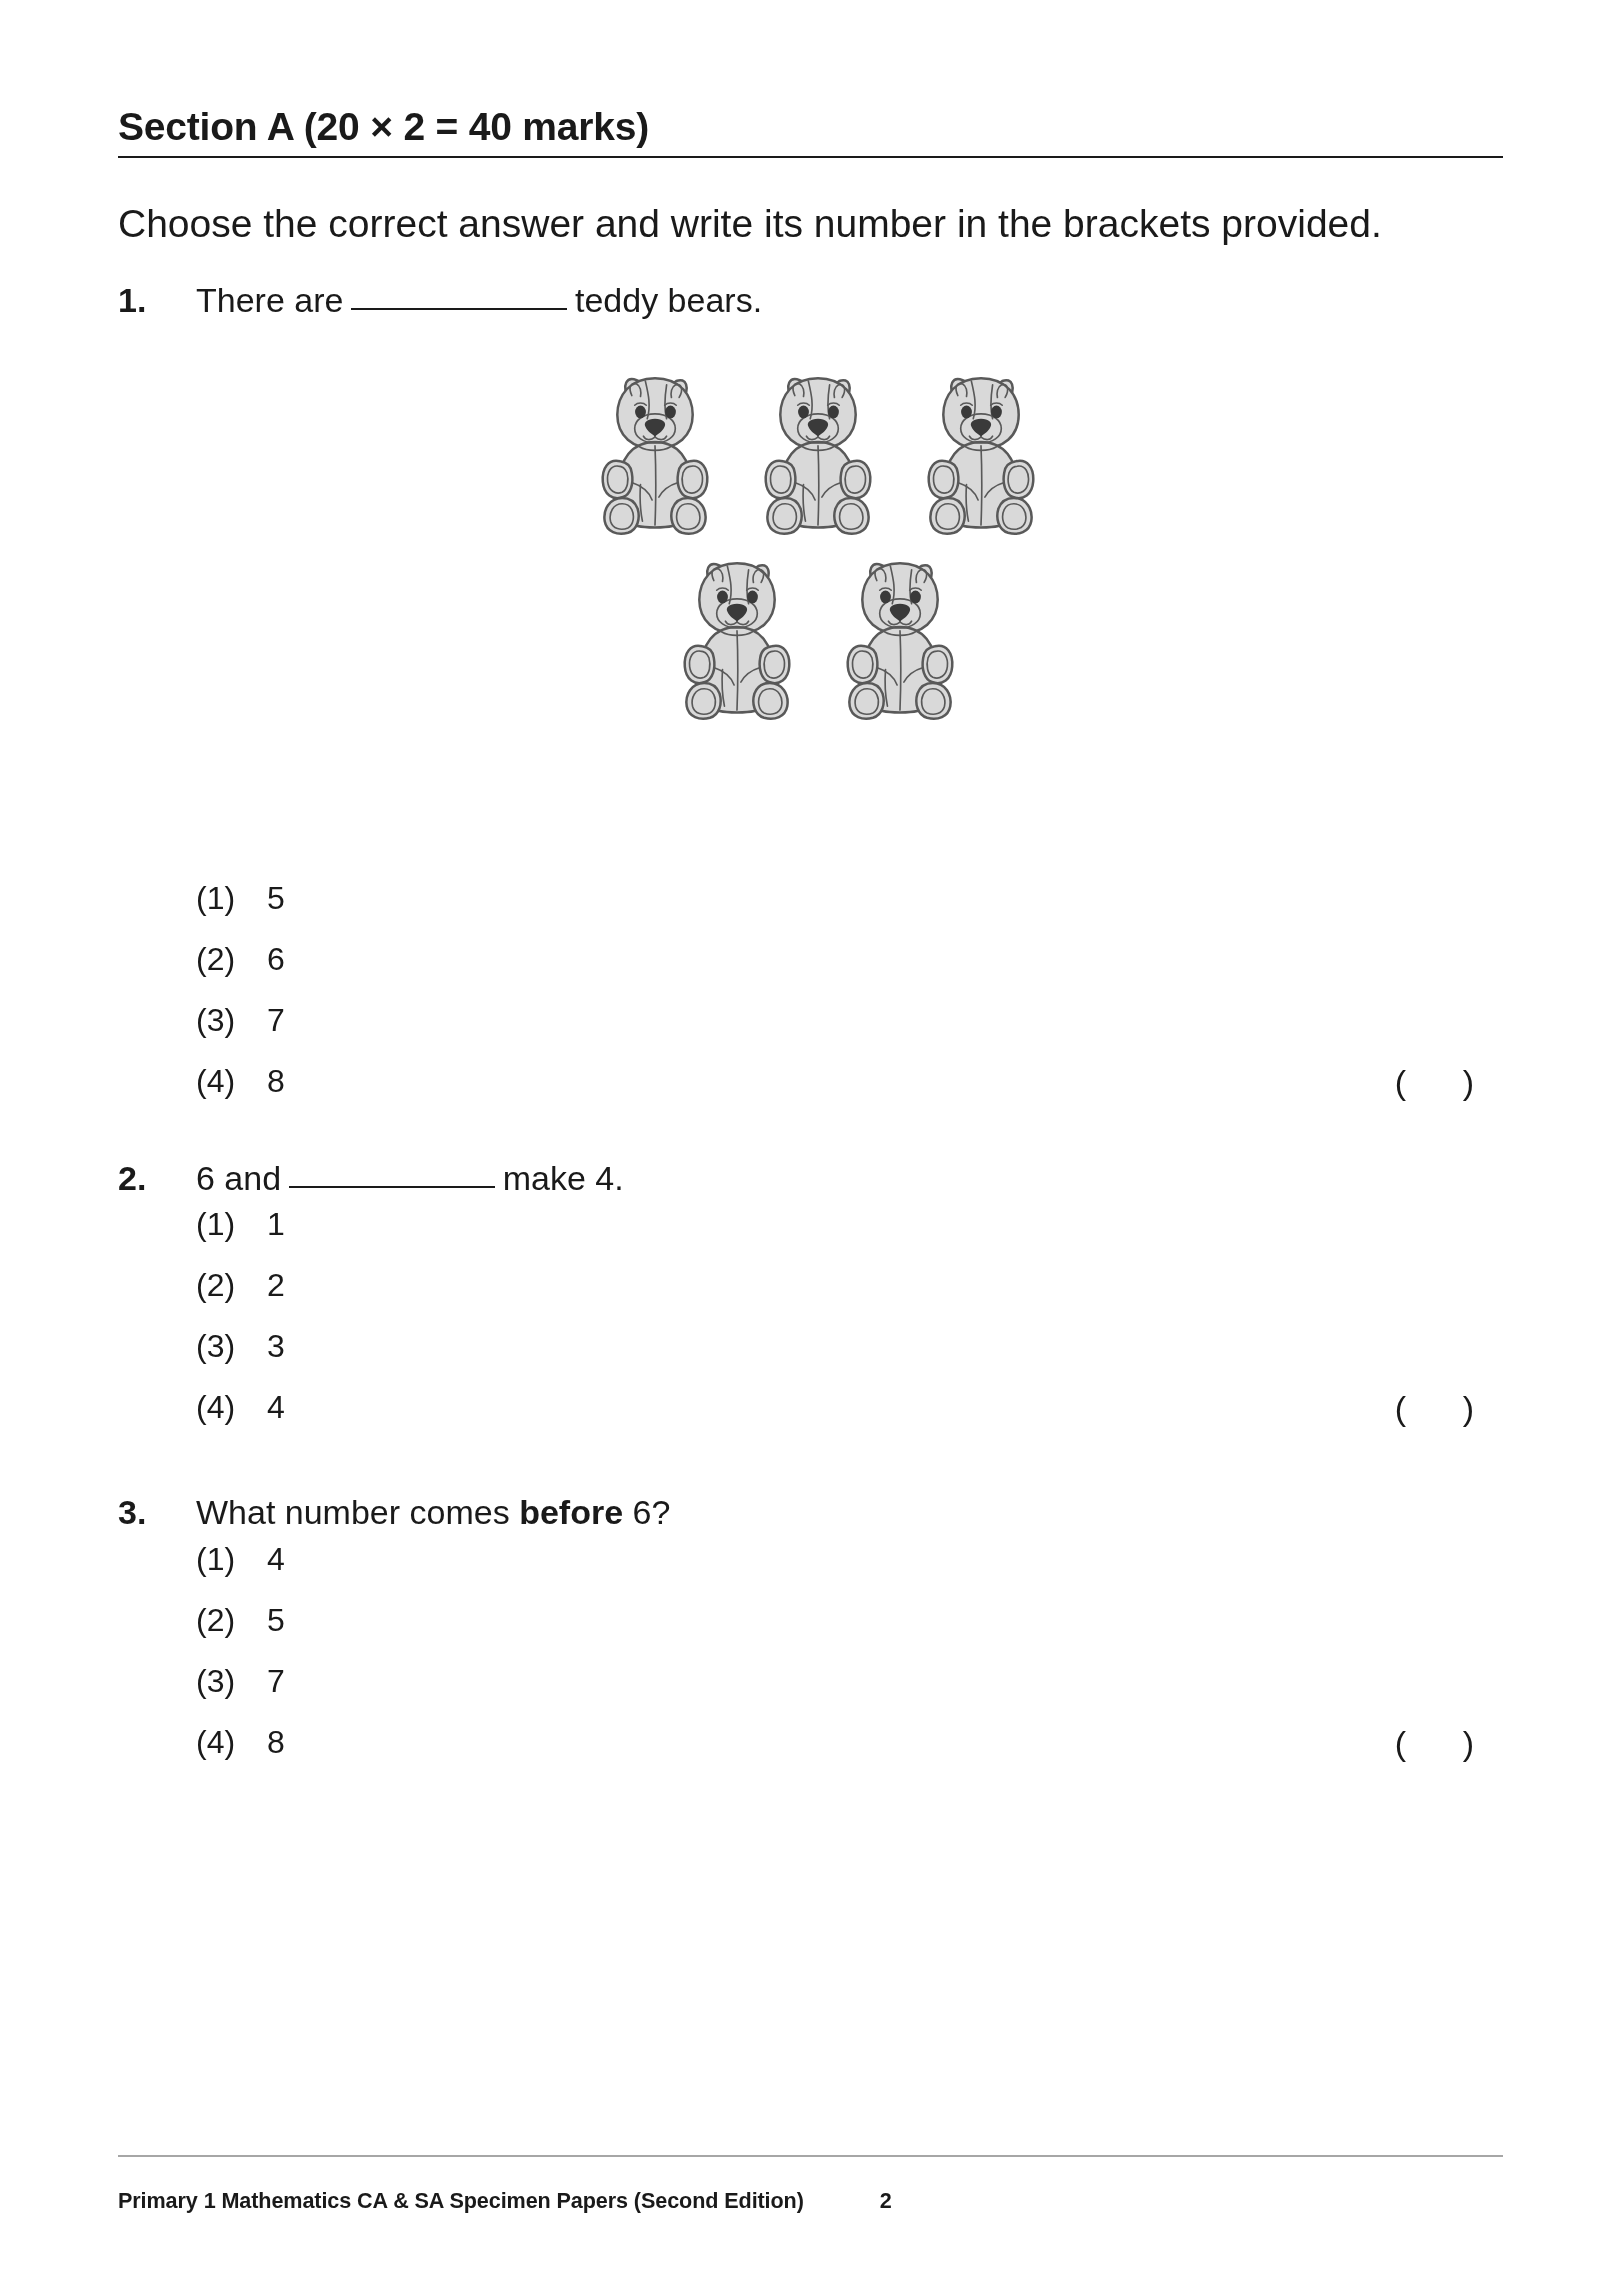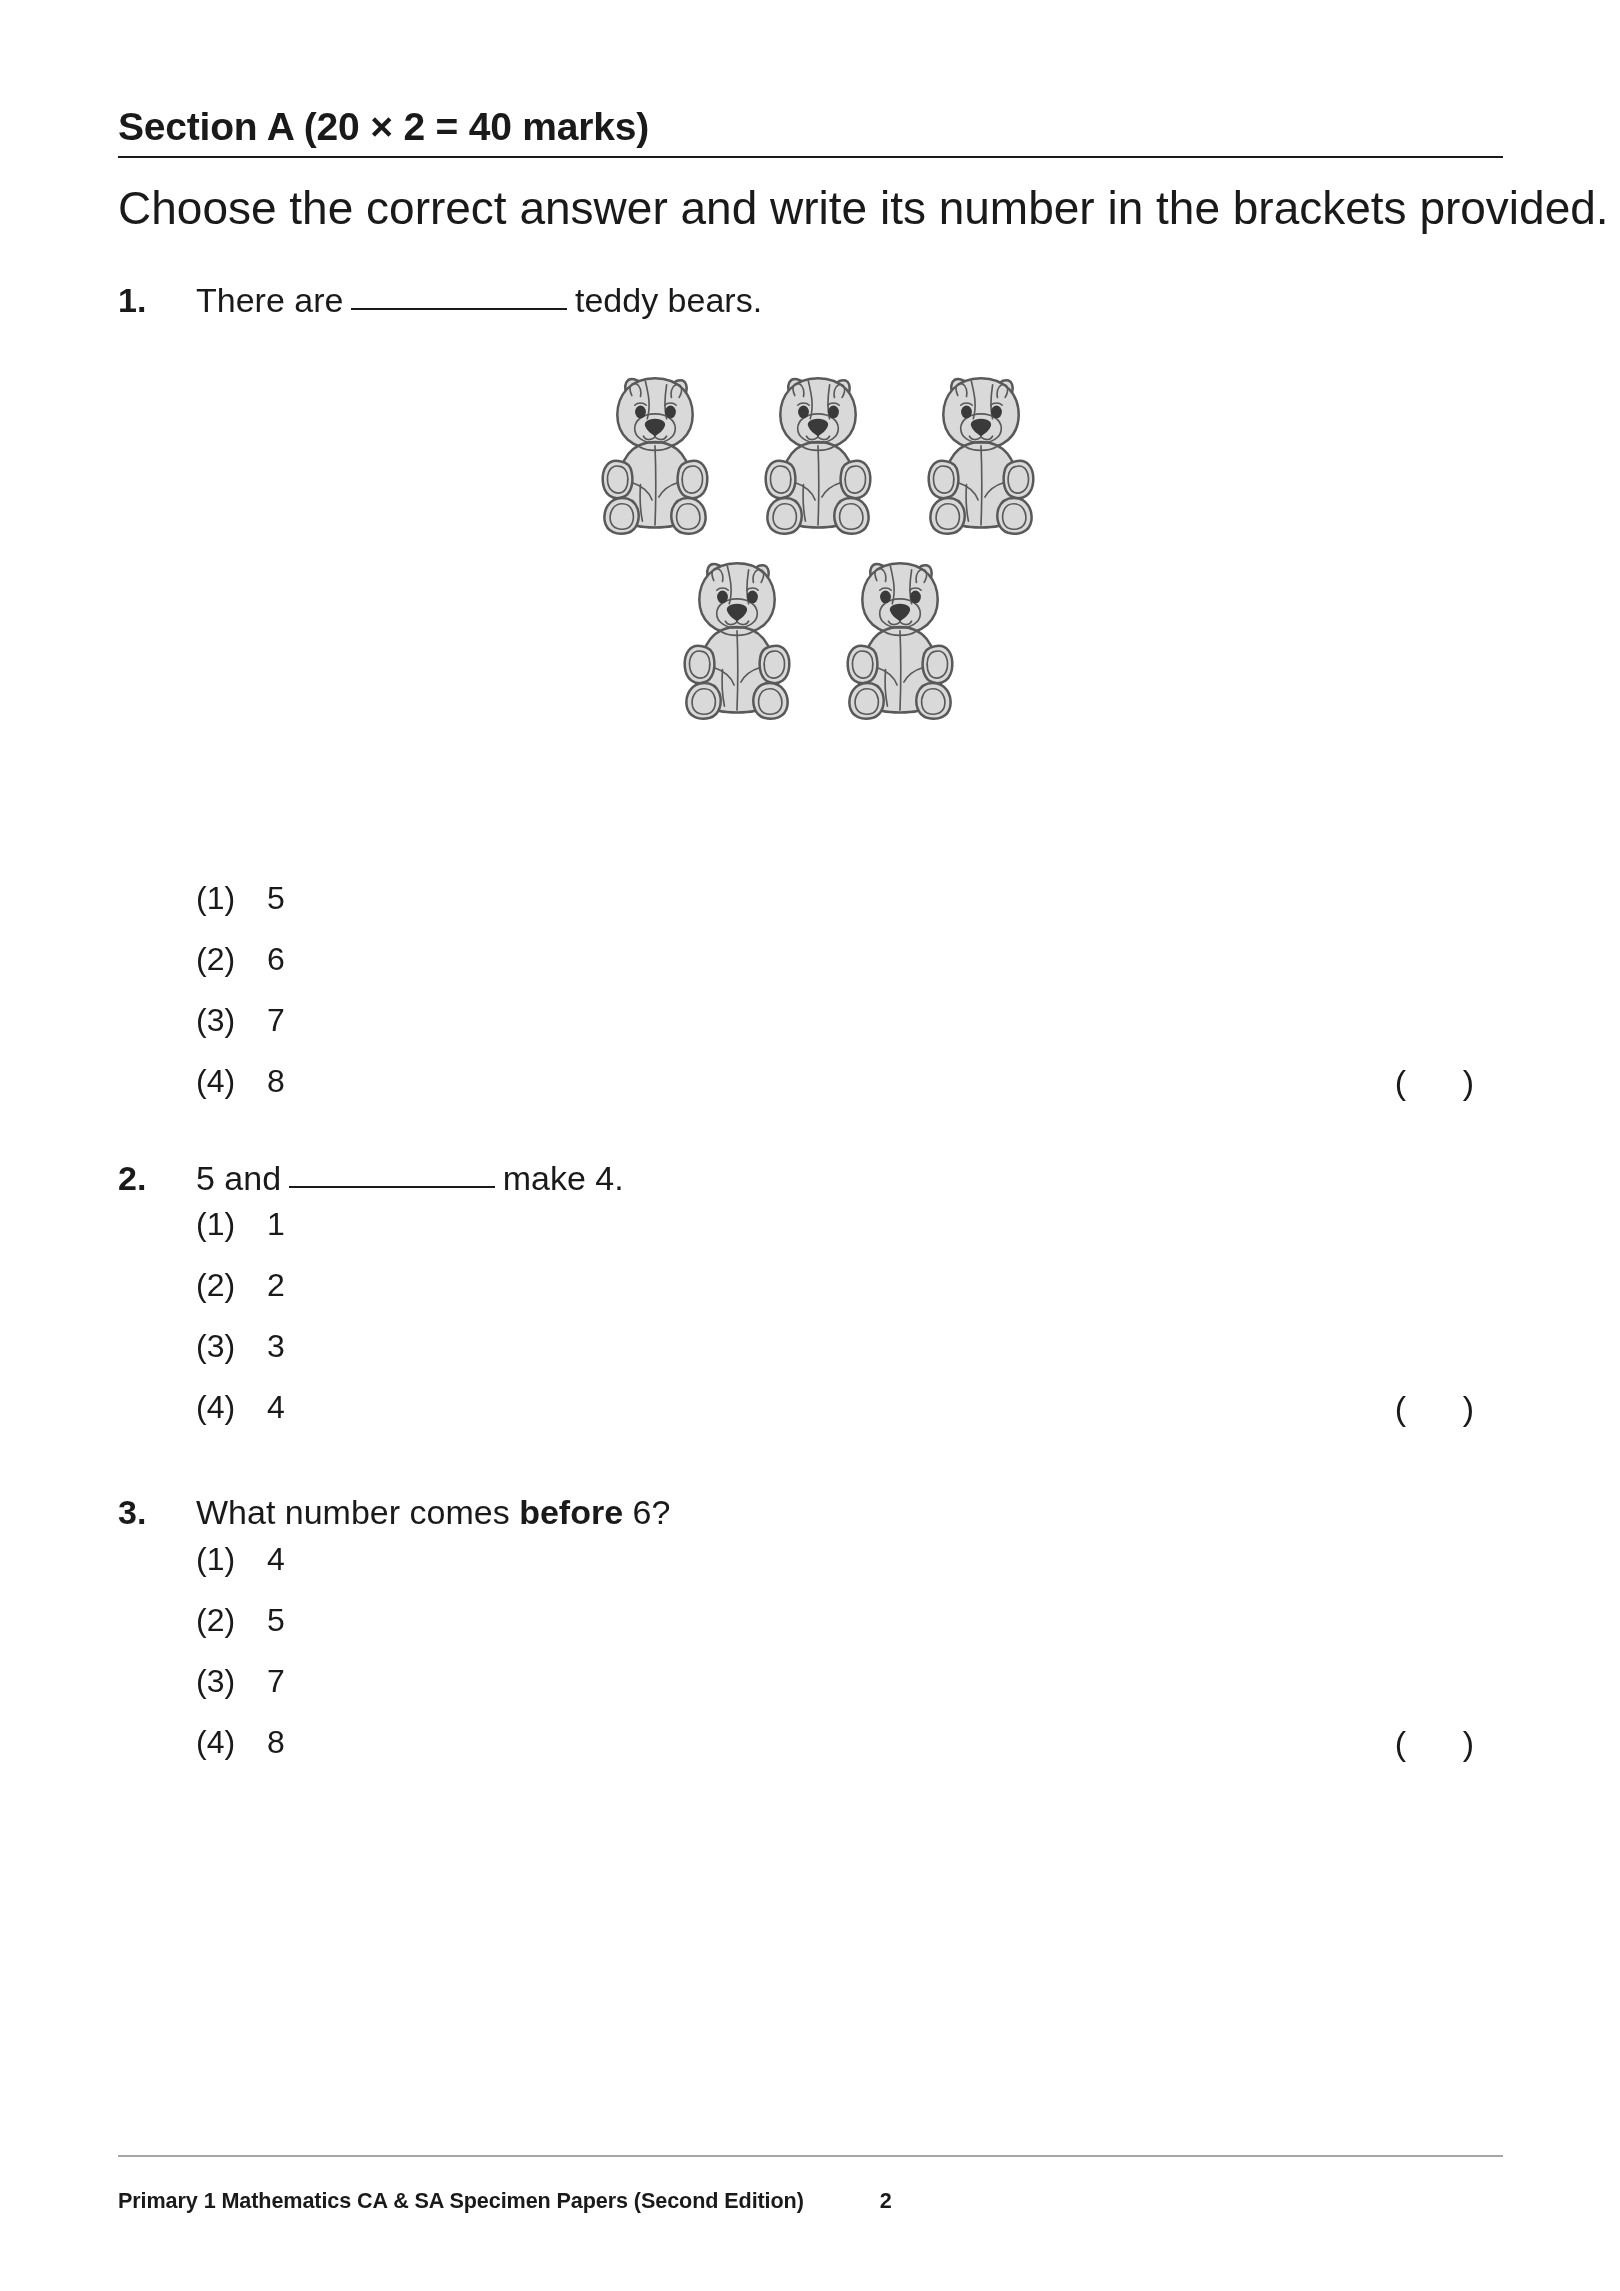--- a/index.html
+++ b/index.html
@@ -40,22 +40,22 @@
   }
   .section-rule {
     margin-top: 6.9px;
     border-top: 2.9px solid #1a1a1a;
     width: 100%;
   }
 
   .instruction {
     position: absolute;
     left: 118px;
-    top: 180px;
-    font-size: 46px;
+    top: 200px;
+    font-size: 39px;
     line-height: 1.25;
     white-space: nowrap;
   }
 
   
   .question {
     position: absolute;
     left: 118px;
     width: 1385px;
   }
@@ -576,21 +576,21 @@
         <span class="opt-key">(4)</span>
         <span class="opt-val">8</span>
         <span class="answer-bracket">(      )</span>
       </div>
     </div>
   </div>
 
   <div class="question" style="top:1157px;">
     <div class="q-stem">
       <span class="q-num">2.</span>
-      <span class="q-text"><span>5 and</span><span class="blank-line short"></span><span>make 4.</span></span>
+      <span class="q-text"><span>6 and</span><span class="blank-line short"></span><span>make 4.</span></span>
     </div>
     <div class="options">
       <div class="option-row">
         <span class="opt-key">(1)</span>
         <span class="opt-val">1</span>
       </div>
       <div class="option-row">
         <span class="opt-key">(2)</span>
         <span class="opt-val">2</span>
       </div>

